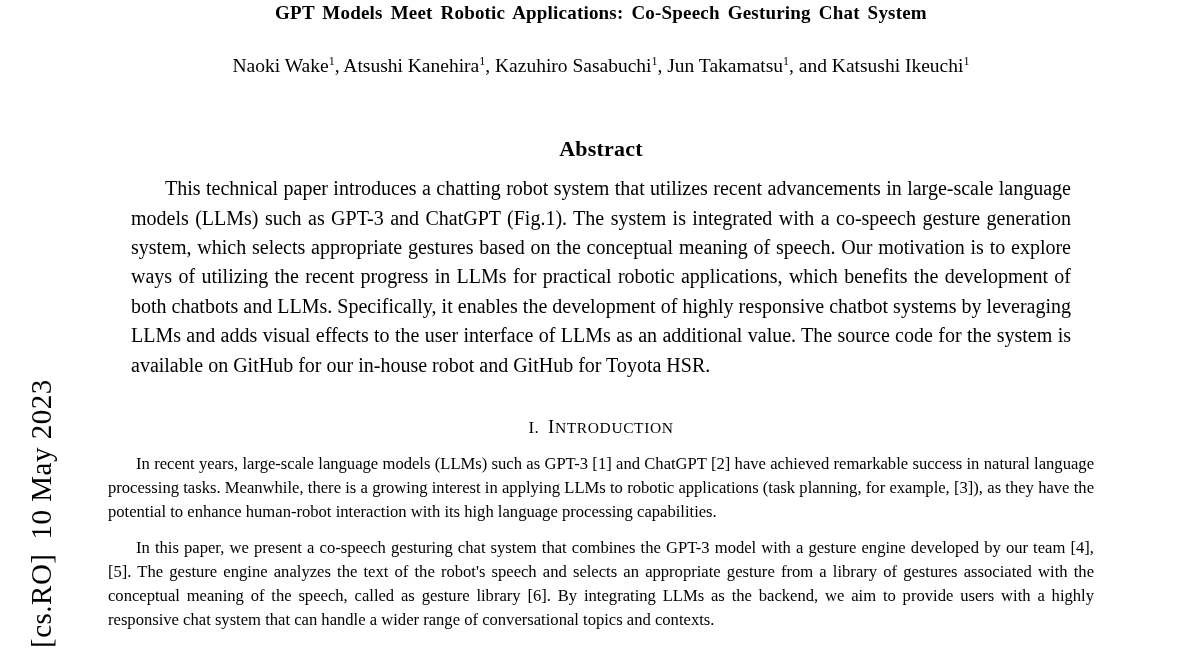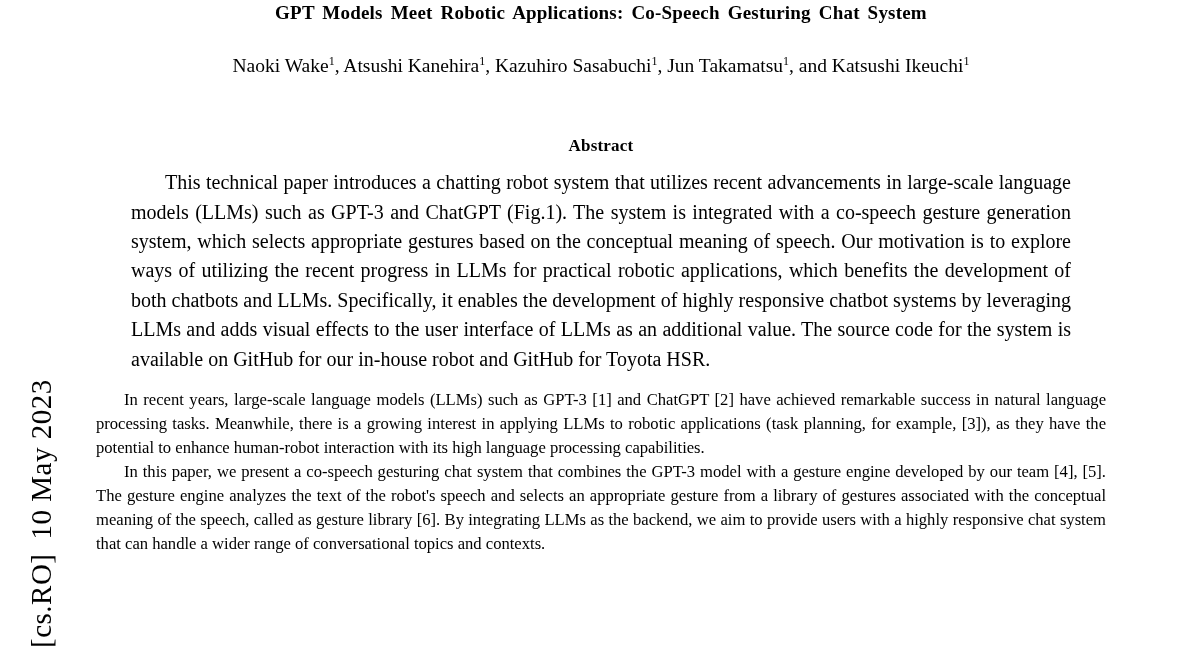--- a/index.html
+++ b/index.html
@@ -64,21 +64,21 @@
     text-align: center;
     font-size: 19.5px;
     margin-top: 26px;
     line-height: 1.3;
   }
   .authors sup { font-size: 12px; vertical-align: super; }
 
   .abstract-head {
     text-align: center;
     font-weight: bold;
-    font-size: 17px;
+    font-size: 22px;
     margin-top: 58px;
     letter-spacing: 0.2px;
   }
 
   .abstract-body {
     margin: 12px auto 0 auto;
     width: 940px;
     font-size: 20px;
     line-height: 1.47;
     text-align: justify;
@@ -99,21 +99,21 @@
   }
 
   .body-col {
     width: 1010px;
     margin-top: 14px;
     font-size: 16.6px;
     line-height: 1.445;
     text-align: justify;
     text-justify: inter-word;
   }
-  .body-col p { margin: 0; text-indent: 28px; }
+  .body-col p { margin: 12px; text-indent: 28px; }
 </style>
 </head>
 <body>
 
 <div class="page">
 
   <div class="arxiv-stamp">
     <span class="seg">[cs.RO]</span>
     <span class="seg">10 May 2023</span>
   </div>
@@ -123,20 +123,24 @@
     <h1 class="title">GPT Models Meet Robotic Applications: Co-Speech Gesturing Chat System</h1>
 
     <div class="authors">
       <span>Naoki Wake</span><sup>1</sup>, <span>Atsushi Kanehira</span><sup>1</sup>, <span>Kazuhiro Sasabuchi</span><sup>1</sup>, <span>Jun Takamatsu</span><sup>1</sup>, and <span>Katsushi Ikeuchi</span><sup>1</sup>
     </div>
 
     <div class="abstract-head">Abstract</div>
 
     <div class="abstract-body indent">This technical paper introduces a chatting robot system that utilizes recent advancements in large-scale language models (LLMs) such as GPT-3 and ChatGPT (Fig.1). The system is integrated with a co-speech gesture generation system, which selects appropriate gestures based on the conceptual meaning of speech. Our motivation is to explore ways of utilizing the recent progress in LLMs for practical robotic applications, which benefits the development of both chatbots and LLMs. Specifically, it enables the development of highly responsive chatbot systems by leveraging LLMs and adds visual effects to the user interface of LLMs as an additional value. The source code for the system is available on GitHub for our in-house robot and GitHub for Toyota HSR.</div>
 
+    <div class="section-head">
+      <span class="num">I.</span>
+      &nbsp;<span class="scaps"><span style="font-size:19px">I</span>NTRODUCTION</span>
+    </div>
 
     <div class="body-col">
       <p>In recent years, large-scale language models (LLMs) such as GPT-3 [1] and ChatGPT [2] have achieved remarkable success in natural language processing tasks. Meanwhile, there is a growing interest in applying LLMs to robotic applications (task planning, for example, [3]), as they have the potential to enhance human-robot interaction with its high language processing capabilities.</p>
       <p>In this paper, we present a co-speech gesturing chat system that combines the GPT-3 model with a gesture engine developed by our team [4], [5]. The gesture engine analyzes the text of the robot's speech and selects an appropriate gesture from a library of gestures associated with the conceptual meaning of the speech, called as gesture library [6]. By integrating LLMs as the backend, we aim to provide users with a highly responsive chat system that can handle a wider range of conversational topics and contexts.</p>
     </div>
 
   </div>
 </div>
 
 </body></html>

